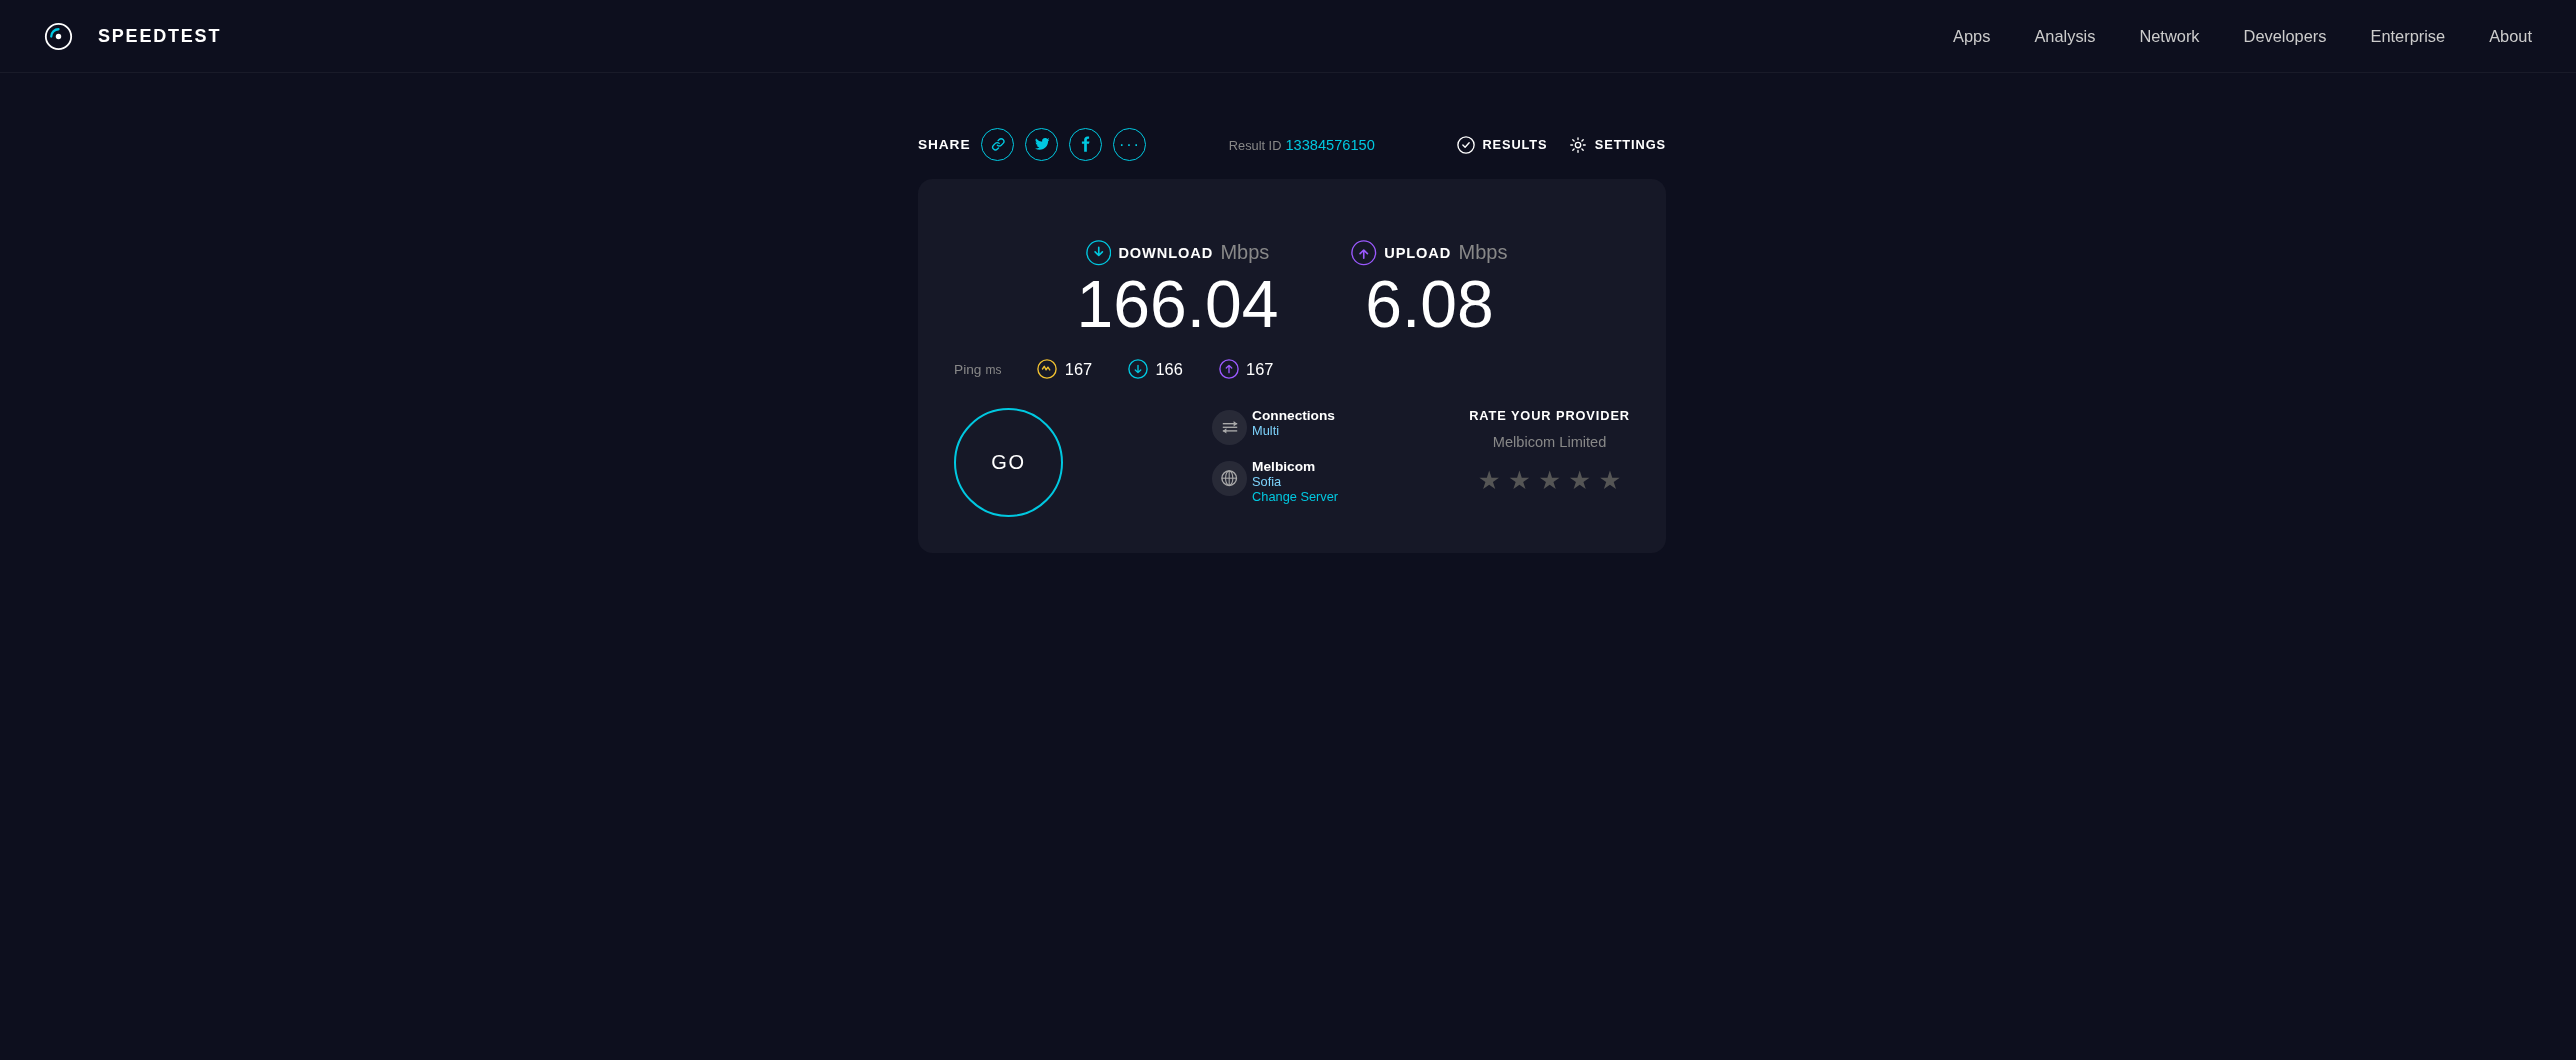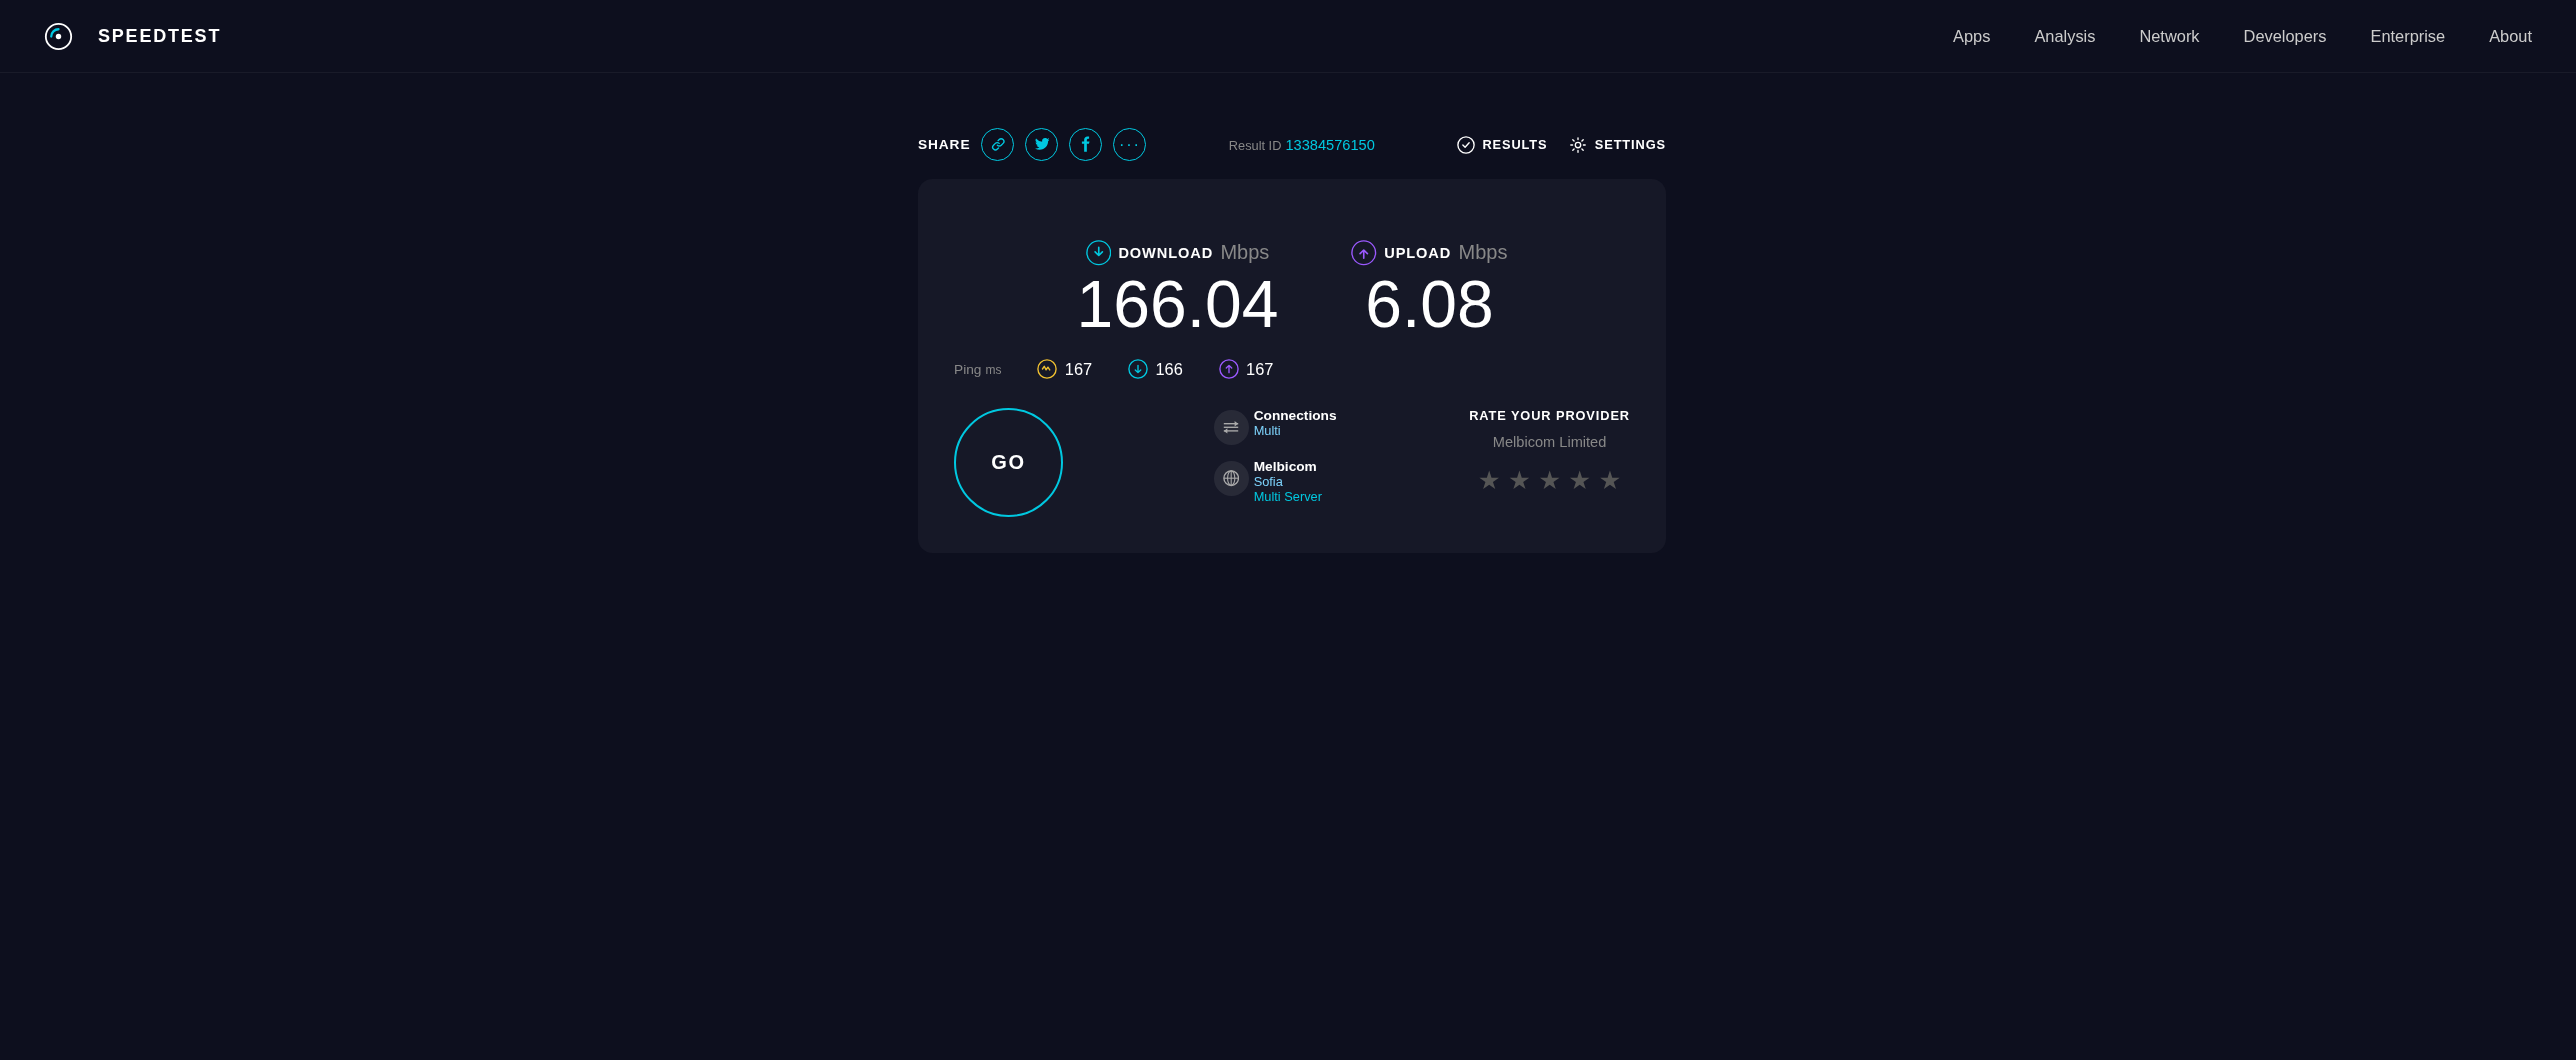--- a/index.html
+++ b/index.html
@@ -178,21 +178,21 @@
       justify-content: space-between;
     }
     .go-btn {
       width: 109px;
       height: 109px;
       border-radius: 50%;
       border: 2.3px solid #00c8e0;
       background: transparent;
       color: #fff;
       font-size: 20px;
-      font-weight: 700;
+      font-weight: 400;
       letter-spacing: 1.8px;
       cursor: pointer;
       display: flex;
       align-items: center;
       justify-content: center;
     }
 
     
     .conn-info {
       display: flex;
@@ -420,21 +420,21 @@
             <svg width="16.4" height="16.4" viewBox="0 0 18 18" fill="none">
               <circle cx="9" cy="9" r="8" stroke="#aaa" stroke-width="1.5"></circle>
               <ellipse cx="9" cy="9" rx="4" ry="8" stroke="#aaa" stroke-width="1.2"></ellipse>
               <line x1="1" y1="9" x2="17" y2="9" stroke="#aaa" stroke-width="1.2"></line>
               <line x1="9" y1="1" x2="9" y2="17" stroke="#aaa" stroke-width="1.2"></line>
             </svg>
           </div>
           <div class="conn-text-wrap">
             <span class="conn-title">Melbicom</span>
             <span class="conn-subtitle">Sofia</span>
-            <span class="conn-link">Multi Server</span>
+            <span class="conn-link">Change Server</span>
           </div>
         </div>
       </div>
 
       <div class="rate-section">
         <div class="rate-title">RATE YOUR PROVIDER</div>
         <div class="rate-provider">Melbicom Limited</div>
         <div class="stars">
           <span class="star">★</span>
           <span class="star">★</span>

